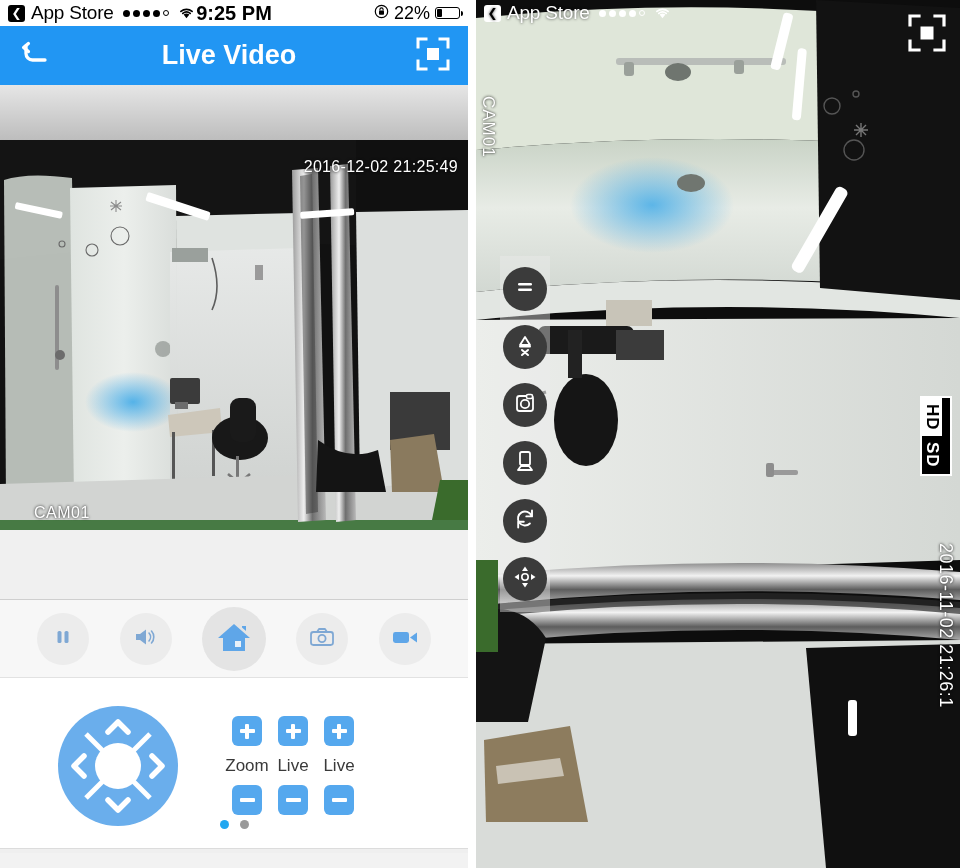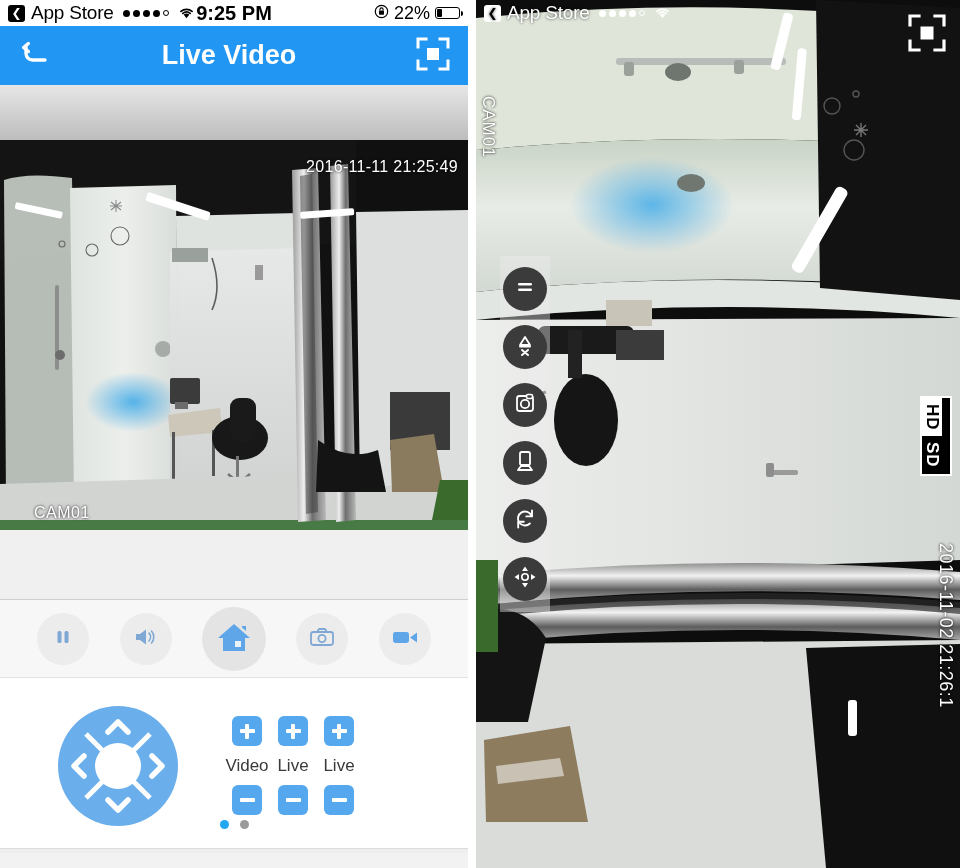--- a/index.html
+++ b/index.html
@@ -417,21 +417,21 @@
           <rect x="300" y="72" width="54" height="7" rx="2" transform="rotate(-4 300 72)" fill="#ffffff"></rect>
         </g>
 
         <g fill="none" stroke="#6a6a6a" stroke-width="1.1">
           <circle cx="92" cy="110" r="6"></circle>
             <circle cx="120" cy="96" r="9"></circle>
             <circle cx="62" cy="104" r="3"></circle>
           <path d="M116 72 v-12 M110 66 h12 M111 62 l10 8 M121 62 l-10 8" stroke="#8a8a8a"></path>
         </g>
       </svg>
-      <div class="vid-ts">2016-11-11 21:25:49</div>
+      <div class="vid-ts">2016-12-02 21:25:49</div>
       <div class="vid-cam">CAM01</div>
     </div>
 
     <div class="below-video"></div>
 
     <div class="ctrl-row">
       <div class="ctrl-btn">
         <span>
           <svg width="22" height="22" viewBox="0 0 22 22">
             <rect x="5.5" y="5" width="4" height="12" rx="1.6" fill="#7fa8d4"></rect>
@@ -505,21 +505,21 @@
           </div>
           <div class="sq-btn plus">
             <span class="bar"></span>
               <span class="vbar"></span>
           </div>
           <div class="sq-btn plus">
             <span class="bar"></span>
               <span class="vbar"></span>
           </div>
 
-          <div class="lens-label">Video</div>
+          <div class="lens-label">Zoom</div>
           <div class="lens-label">Live</div>
           <div class="lens-label">Live</div>
 
           <div class="sq-btn">
             <span class="bar"></span>
           </div>
           <div class="sq-btn">
             <span class="bar"></span>
           </div>
           <div class="sq-btn">

